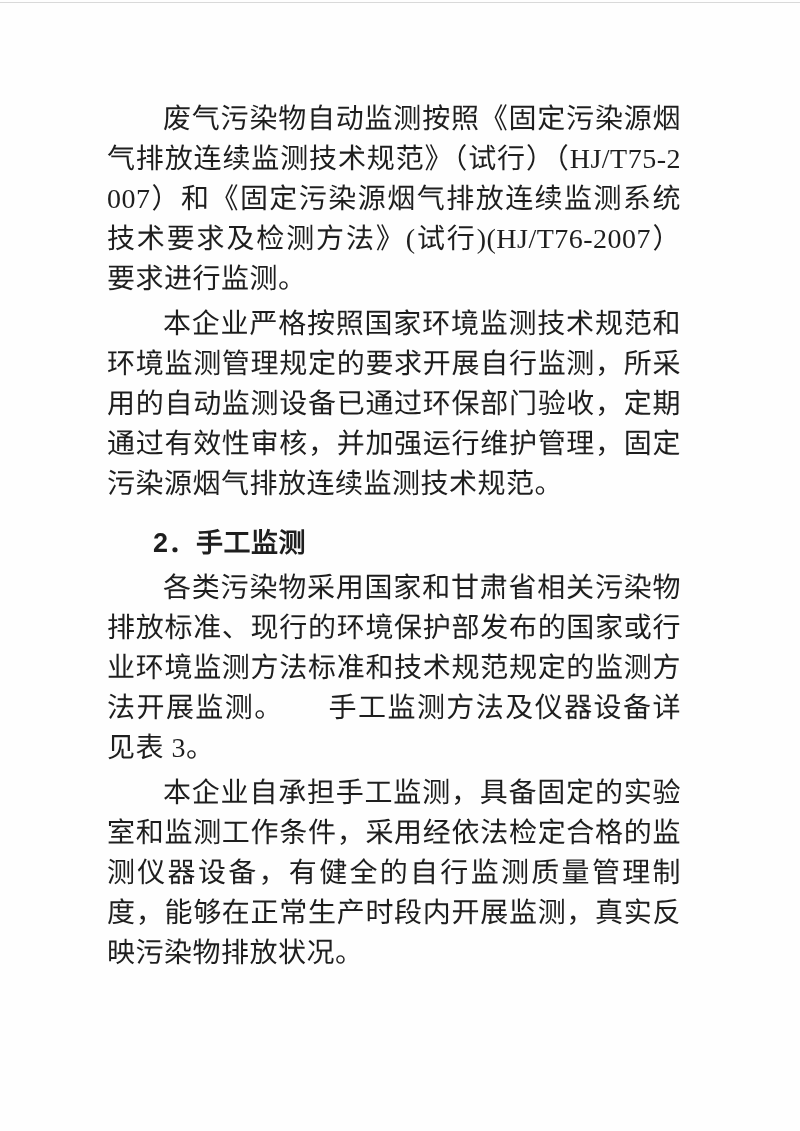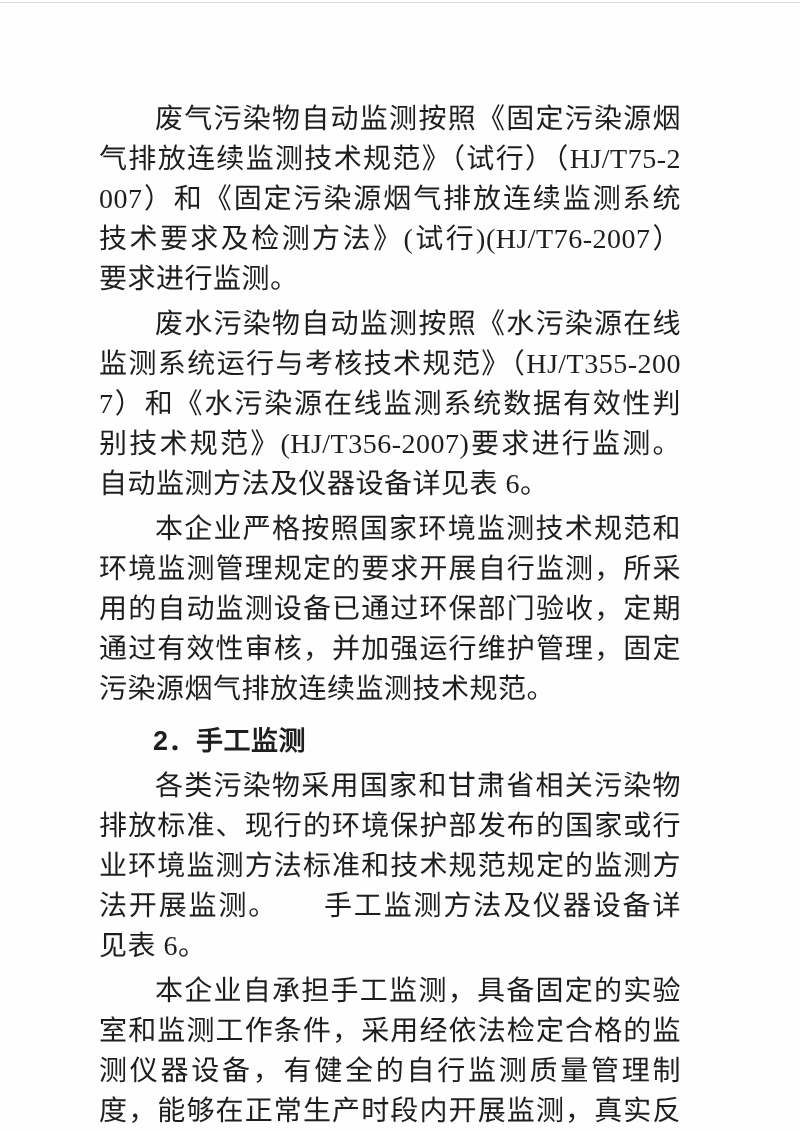--- a/index.html
+++ b/index.html
@@ -31,49 +31,48 @@
     width: 582px;
   }
   .para {
     font-size: 28px;
     line-height: 40px;
     text-align: justify;
     text-justify: inter-character;
     text-align-last: left;
     text-indent: 2em;
     letter-spacing: 0.5px;
-    margin: 0 0 5px 0;
+    margin: 0 0 5px 8px;
     word-break: break-all;
   }
   .heading {
     font-family: "Liberation Sans", "DejaVu Sans", sans-serif;
     font-weight: bold;
     font-size: 27px;
     line-height: 40px;
     text-indent: 2em;
     letter-spacing: 0.5px;
-    margin: 12px 0 5px 0;
+    margin: 19px 0 5px 0;
   }
   .para:last-child {
     margin-bottom: 0;
   }
 </style>
 </head>
 <body>
 
 <div class="page">
   <div class="top-rule"></div>
 
   <main class="doc">
     <p class="para">废气污染物自动监测按照《固定污染源烟气排放连续监测技术规范》（试行）（HJ/T75-2007）和《固定污染源烟气排放连续监测系统技术要求及检测方法》(试行)(HJ/T76-2007）要求进行监测。</p>
 
-    <p class="para">废水污染物自动监测按照《水污染源在线监测系统运行与考核技术规范》（HJ/T355-2007）和《水污染源在线监测系统数据有效性判别技术规范》(HJ/T356-2007)要求进行监测。自动监测方法及仪器设备详见表 6。</p>
 
     <p class="para">本企业严格按照国家环境监测技术规范和环境监测管理规定的要求开展自行监测，所采用的自动监测设备已通过环保部门验收，定期通过有效性审核，并加强运行维护管理，固定污染源烟气排放连续监测技术规范。</p>
 
     <h3 class="heading">2．手工监测</h3>
 
-    <p class="para">各类污染物采用国家和甘肃省相关污染物排放标准、现行的环境保护部发布的国家或行业环境监测方法标准和技术规范规定的监测方法开展监测。　　手工监测方法及仪器设备详见表 6。</p>
+    <p class="para">各类污染物采用国家和甘肃省相关污染物排放标准、现行的环境保护部发布的国家或行业环境监测方法标准和技术规范规定的监测方法开展监测。　　手工监测方法及仪器设备详见表 3。</p>
 
     <p class="para">本企业自承担手工监测，具备固定的实验室和监测工作条件，采用经依法检定合格的监测仪器设备，有健全的自行监测质量管理制度，能够在正常生产时段内开展监测，真实反映污染物排放状况。</p>
 
   </main>
 </div>
 
 </body></html>

